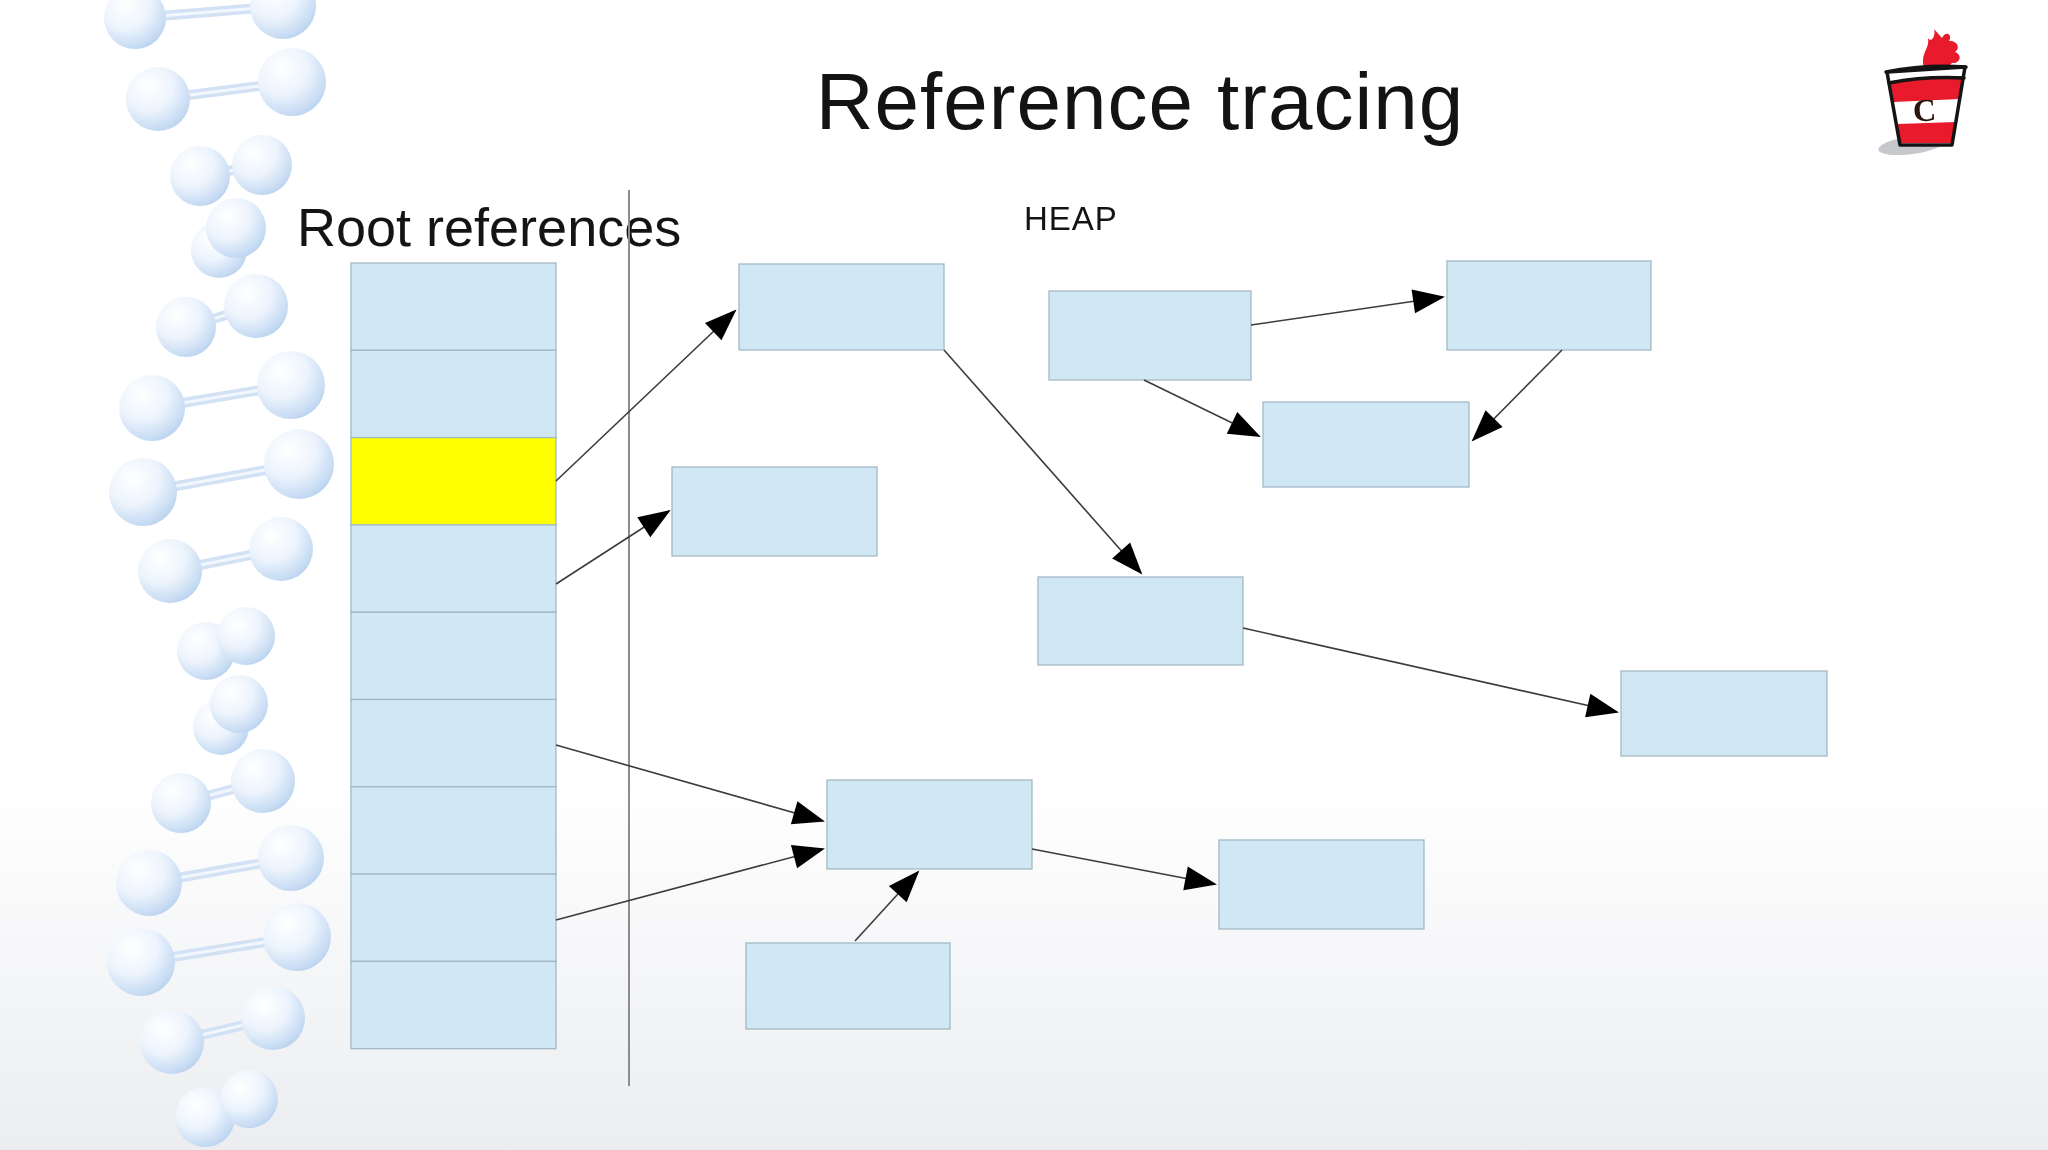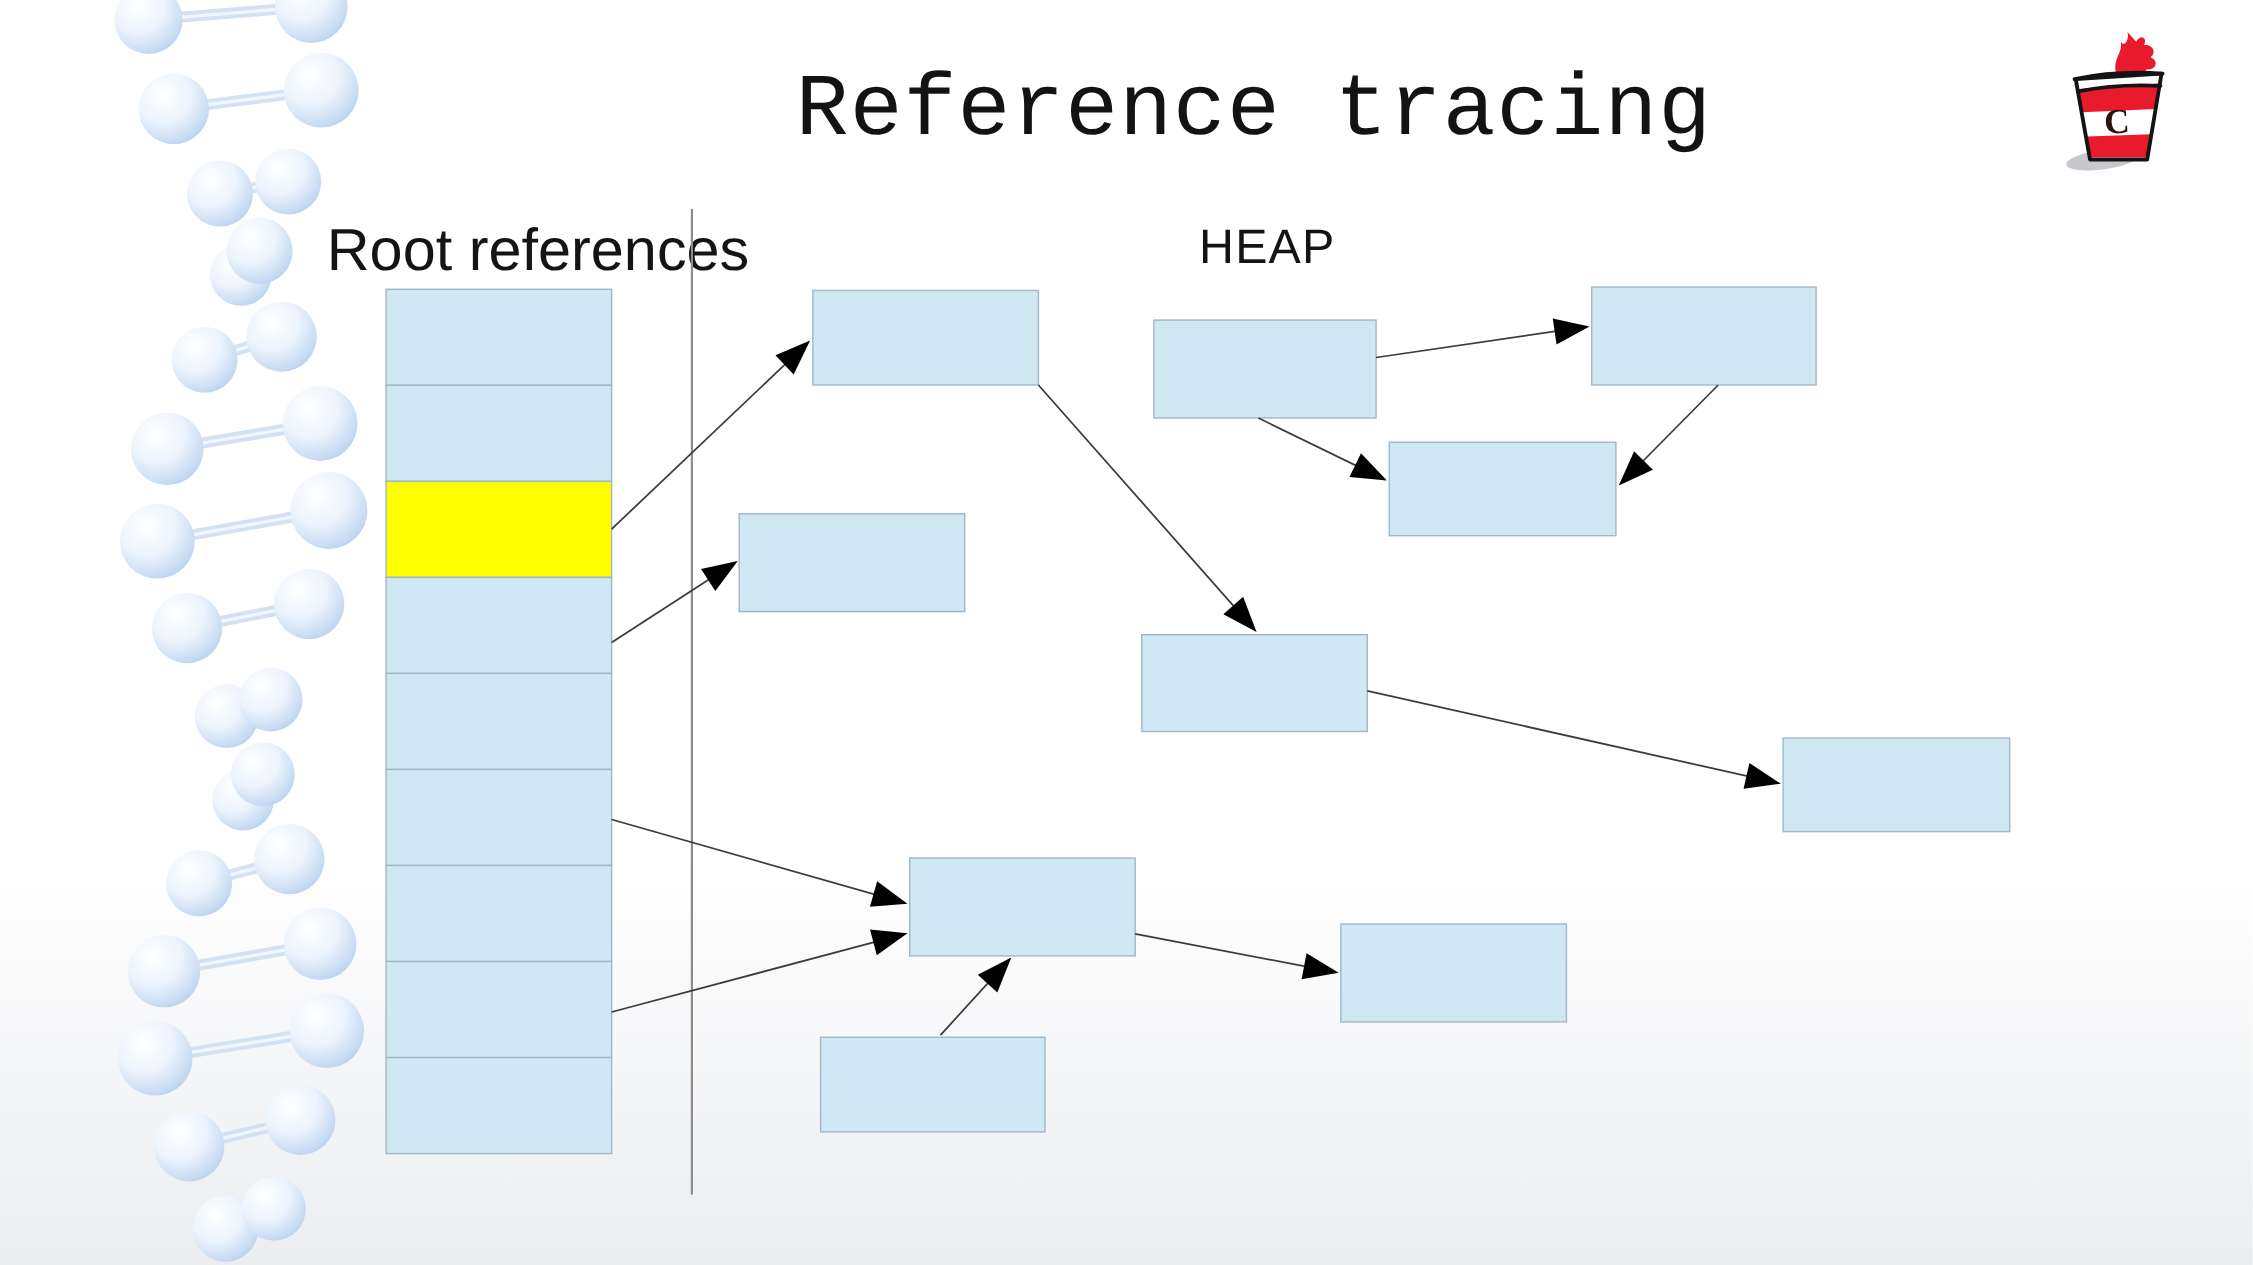--- a/index.html
+++ b/index.html
@@ -7,30 +7,30 @@
     position:relative;
     width:2048px;height:1150px;
     overflow:hidden;
     background:linear-gradient(180deg,#ffffff 0%,#ffffff 68%,#f3f4f6 88%,#ebedf0 100%);
     font-family:"Liberation Sans",sans-serif;
   }
   .dna{position:absolute;left:0;top:0;width:340px;height:1150px;}
   .title{
     position:absolute;left:232px;top:56px;width:1816px;
     margin:0;text-align:center;
-    font-family:Liberation Mono, monospace;
+    font-family:Liberation Sans, sans-serif;
     font-weight:400;font-size:80px;color:#131313;letter-spacing:1px;
   }
   .root-label{
     position:absolute;left:297px;top:196px;
     font-size:54px;color:#141414;white-space:nowrap;
   }
   .heap-label{
-    position:absolute;left:1052px;top:200px;width:200px;text-align:center;
-    font-size:44px;color:#141414;letter-spacing:1px;
+    position:absolute;left:1024px;top:200px;width:200px;
+    font-size:33px;color:#141414;letter-spacing:1px;
   }
   .diagram{position:absolute;left:0;top:0;width:2048px;height:1150px;}
   .logo{position:absolute;left:1872px;top:26px;width:106px;height:132px;}
   .logo text{
     font-family:"Liberation Serif",serif;
     font-weight:bold;font-size:32px;fill:#2a150c;
   }
 </style>
 </head>
 <body>

